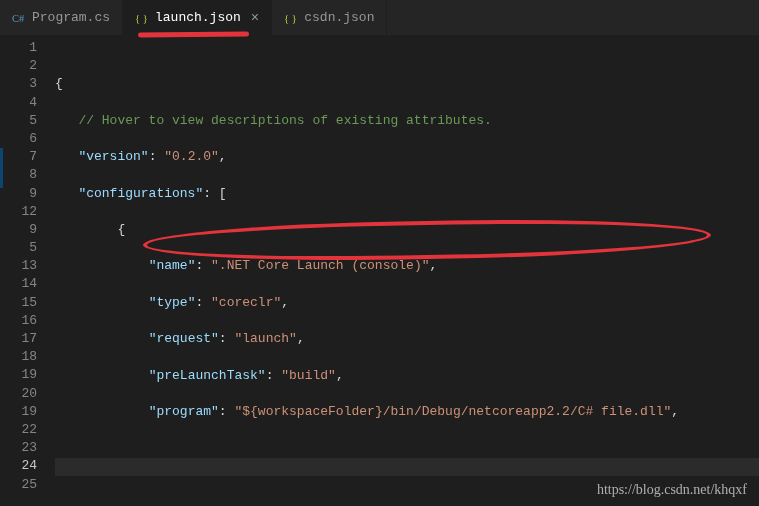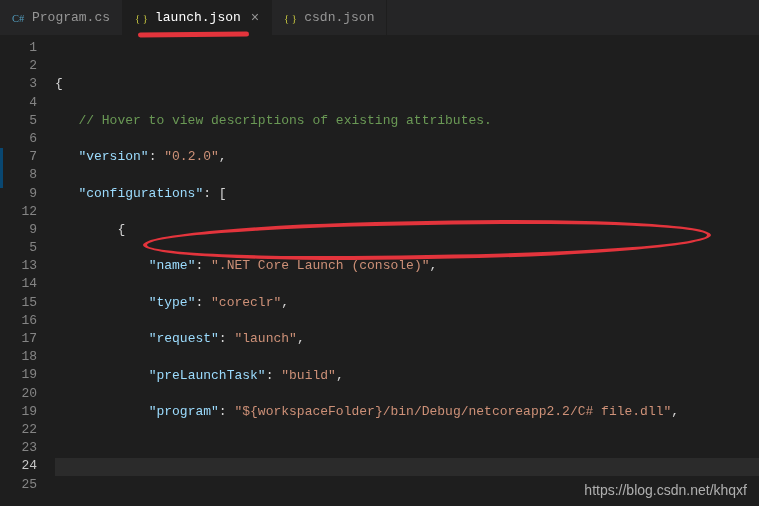--- a/index.html
+++ b/index.html
@@ -86,21 +86,21 @@
   border: 4px solid #e3343c;
   border-radius: 50% / 55%;
   transform: rotate(-1deg);
   pointer-events: none;
 }
 .watermark {
   position: absolute;
   right: 12px;
   bottom: 8px;
   color: #c8c8c8;
-  font-family: Liberation Sans, sans-serif;
+  font-family: Liberation Serif, serif;
   font-size: 14px;
   opacity: 0.85;
 }
 .left-strip {
   position: absolute;
   left: 0;
   width: 3px;
   background: #094771;
 }
 </style>

